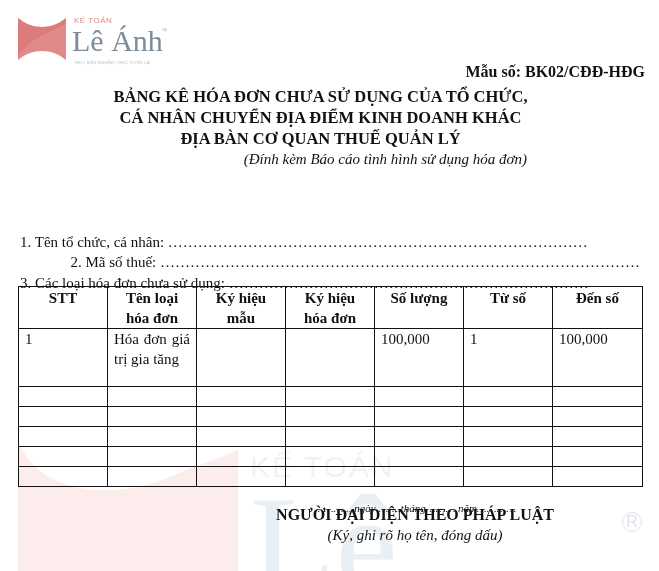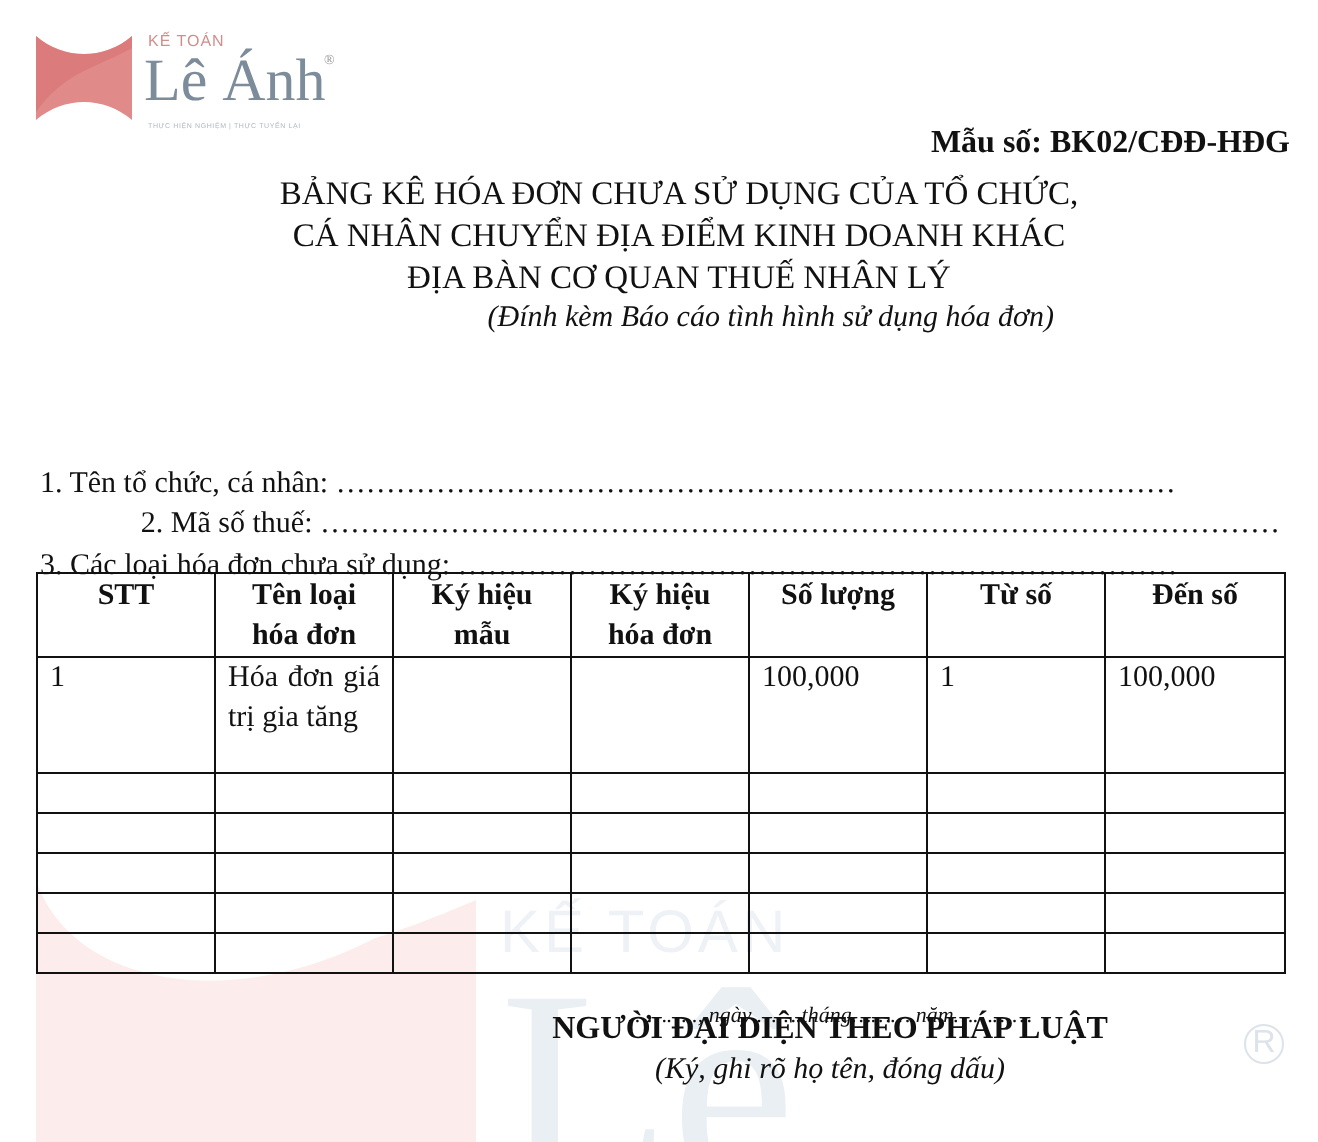--- a/index.html
+++ b/index.html
@@ -19,21 +19,21 @@
   .logo-reg { position:absolute; left:144px; top:10px; font-size:7px; color:#999; }
   .logo-tag { position:absolute; left:56px; top:45px; font-family:"Liberation Sans", sans-serif; font-size:3.5px; color:#b0b8c0; letter-spacing:0.3px; white-space:nowrap; }
 
   
   .wm { left:0; top:440px; width:659px; height:131px; pointer-events:none; }
   .wm-text-small { position:absolute; left:250px; top:10px; font-family:"Liberation Sans", sans-serif; font-size:30px; color:#eef2f6; letter-spacing:2px; }
   .wm-text-big { position:absolute; left:250px; top:30px; font-family:"Liberation Serif", serif; font-size:140px; color:#eaeff4; line-height:150px; }
   .wm-reg { position:absolute; left:622px; top:72px; font-family:"Liberation Sans", sans-serif; font-size:16px; color:#dde3ea; border:1.5px solid #dde3ea; border-radius:50%; width:18px; height:18px; line-height:18px; text-align:center; }
 
   .form-code { right:14px; top:63px; font-weight:bold; font-size:16px; }
-  .title { left:0; width:641px; text-align:center; font-weight:normal; font-size:16.5px; line-height:21px;padding-left:19px; }
+  .title { left:0; width:641px; text-align:center; font-weight:bold; font-size:16.5px; line-height:21px; }
   .subtitle { left:0; width:527px; top:151px; text-align:right; font-style:italic; font-size:15px; }
 
   .field { left:20px; font-size:15px; white-space:nowrap; overflow:hidden;margin-top:40px; }
 
   table.grid {
     position:absolute; left:18px; top:256px; width:624px;
     border-collapse:collapse; table-layout:fixed;
     font-size:15px;
     margin-top:30px;
   }
@@ -71,21 +71,21 @@
   </svg>
   <div class="logo-small">KẾ TOÁN</div>
   <div class="logo-name">Lê Ánh</div>
   <div class="logo-reg">®</div>
   <div class="logo-tag">THỰC HIỆN NGHIỆM | THỰC TUYỂN LẠI</div>
 </div>
 
 <div class="abs form-code">Mẫu số: BK02/CĐĐ-HĐG</div>
 <div class="abs title" style="top:86px;">BẢNG KÊ HÓA ĐƠN CHƯA SỬ DỤNG CỦA TỔ CHỨC,</div>
 <div class="abs title" style="top:107px;">CÁ NHÂN CHUYỂN ĐỊA ĐIỂM KINH DOANH KHÁC</div>
-<div class="abs title" style="top:128px;">ĐỊA BÀN CƠ QUAN THUẾ NHÂN LÝ</div>
+<div class="abs title" style="top:128px;">ĐỊA BÀN CƠ QUAN THUẾ QUẢN LÝ</div>
 <div class="abs subtitle">(Đính kèm Báo cáo tình hình sử dụng hóa đơn)</div>
 
 <div class="abs field" style="top:194px; width:612px;">
   <span>1. Tên tổ chức, cá nhân: </span><span>…………………………………………………………………………</span>
 </div>
 <div class="abs field" style="top:214px; width:620px;text-align:right;">
   <span>2. Mã số thuế: </span><span>……………………………………………………………………………………</span>
 </div>
 <div class="abs field" style="top:235px; width:620px;">
   <span>3. Các loại hóa đơn chưa sử dụng: </span><span>………………………………………………………………</span>

